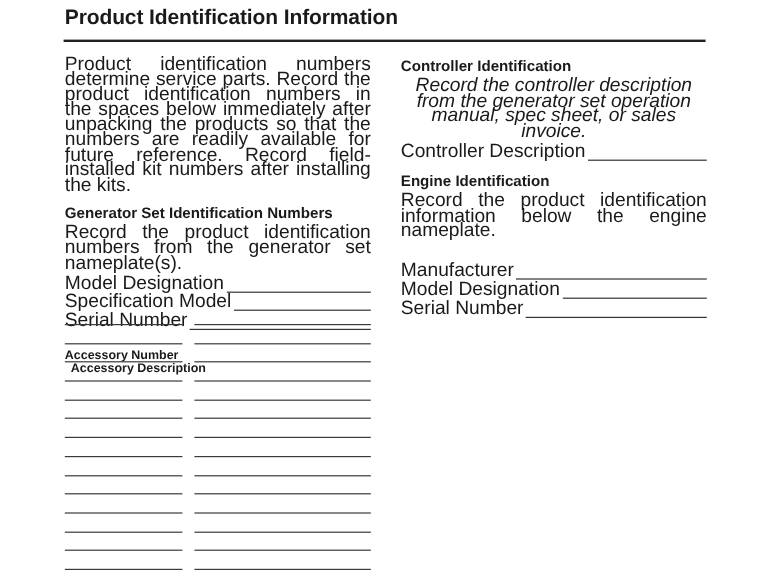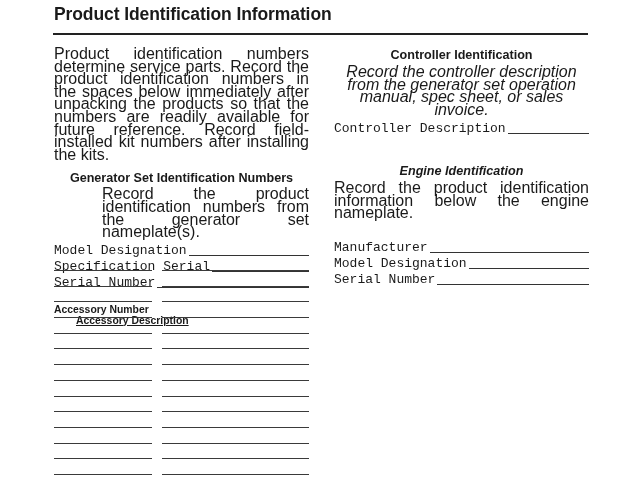--- a/index.html
+++ b/index.html
@@ -3,51 +3,51 @@
   <meta charset="utf-8">
   <style>
     html, body { margin: 0; padding: 0; background: #ffffff; }
     body { width: 640px; height: 480px; overflow: hidden; position: relative;
            font-family: "Liberation Sans", sans-serif; color: #1a1a1a; }
     .title { position: absolute; left: 54px; top: 4px; font-size: 17.5px; font-weight: bold; letter-spacing: -0.1px; }
     .rule { position: absolute; left: 53px; top: 33px; width: 535px; height: 2px; background: #222; }
     .col-left { position: absolute; left: 54px; top: 48px; width: 255px; }
     .col-right { position: absolute; left: 334px; top: 48px; width: 255px; }
     .para { font-size: 16px; line-height: 12.6px; text-align: justify; margin: 0; }
-    .h2 { font-size: 12.6px; font-weight: bold; text-align: center; margin: 0; }
-    .field { display: flex; align-items: flex-end; font-size: 13px; height: 15.6px; font-family: Liberation Mono, monospace; }
+    .h2 { font-size: 12.6px; font-weight: bold; margin: 0; }
+    .field { display: flex; align-items: flex-end; font-size: 16px; height: 15.6px; }
     .field .lbl { white-space: nowrap; padding-right: 2px; }
     .field .line { flex: 1; border-bottom: 1px solid #333; height: 0; margin-bottom: 2px; }
     .acc-head { display: flex; font-size: 10.4px; font-weight: bold; margin-top: 14px; flex-direction: column; }
     .acc-head .c1 { width: 100px; }
-    .acc-head .c2 { margin-left: 22px; text-decoration: underline; }
+    .acc-head .c2 { margin-left: 5px; }
     .acc-rows { position: absolute; left: 54px; top: 270px; width: 255px; }
     .acc-row { position: relative; height: 15.7px; }
     .acc-row .n { position: absolute; left: 0; top: 0; width: 98px; border-top: 1px solid #3a3a3a; }
     .acc-row .d { position: absolute; left: 108px; top: 0; width: 147px; border-top: 1px solid #3a3a3a; }
   </style>
 </head>
 <body>
 
 <div class="title">Product Identification Information</div>
 <div class="rule"></div>
 
 <div class="col-left">
   <p class="para">Product identification numbers determine service parts. Record the product identification numbers in the spaces below immediately after unpacking the products so that the numbers are readily available for future reference. Record field-installed kit numbers after installing the kits.</p>
 
   <p class="h2" style="margin-top:10px;">Generator Set Identification Numbers</p>
-  <p class="para" style="margin-top:3px;margin-left:48px;">Record the product identification numbers from the generator set nameplate(s).</p>
+  <p class="para" style="margin-top:3px;">Record the product identification numbers from the generator set nameplate(s).</p>
 
   <div style="margin-top:4px;">
     <div class="field">
       <span class="lbl">Model Designation</span>
       <span class="line"></span>
     </div>
     <div class="field">
-      <span class="lbl">Specification Serial</span>
+      <span class="lbl">Specification Model</span>
       <span class="line"></span>
     </div>
     <div class="field">
       <span class="lbl">Serial Number</span>
       <span class="line"></span>
     </div>
   </div>
 
   <div class="acc-head">
     <span class="c1">Accessory Number</span>
@@ -117,21 +117,21 @@
 <div class="col-right">
   <p class="h2">Controller Identification</p>
   <p class="para" style="margin-top:4px;text-align:center;font-style:italic;">Record the controller description from the generator set operation manual, spec sheet, or sales invoice.</p>
   <div style="margin-top:4px;">
     <div class="field">
       <span class="lbl">Controller Description</span>
       <span class="line"></span>
     </div>
   </div>
 
-  <p class="h2" style="margin-top:28px;font-style:italic;">Engine Identification</p>
+  <p class="h2" style="margin-top:8px;">Engine Identification</p>
   <p class="para" style="margin-top:4px;">Record the product identification information below the engine nameplate.</p>
   <div style="margin-top:20px;">
     <div class="field">
       <span class="lbl">Manufacturer</span>
       <span class="line"></span>
     </div>
     <div class="field">
       <span class="lbl">Model Designation</span>
       <span class="line"></span>
     </div>

